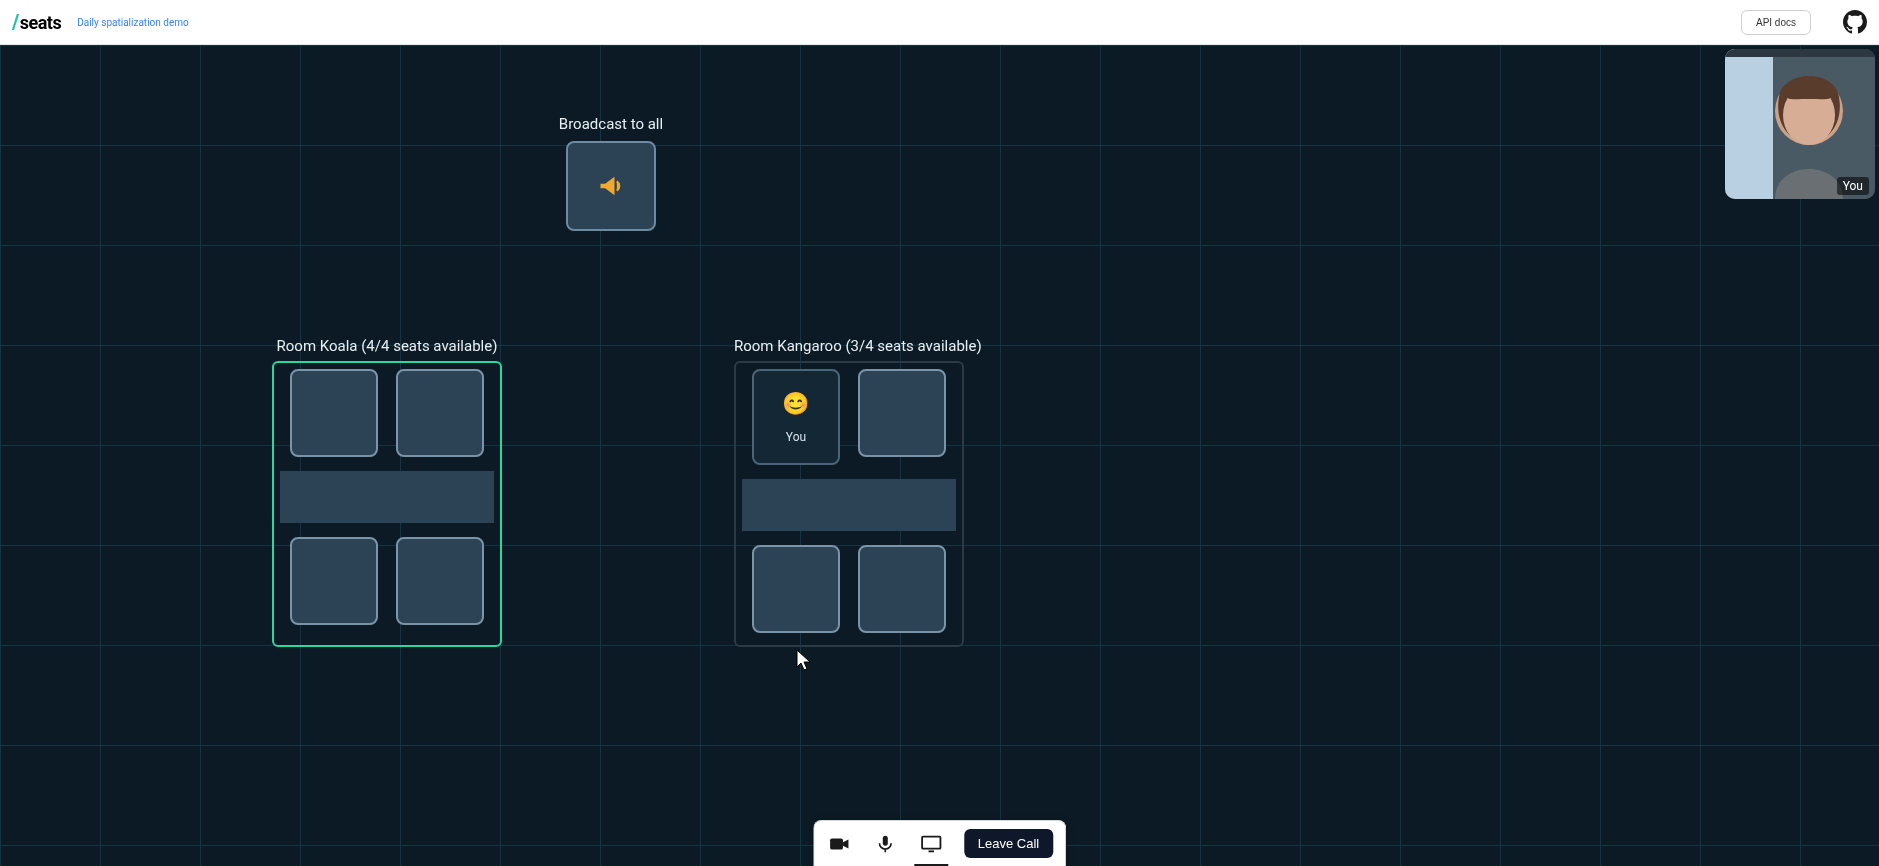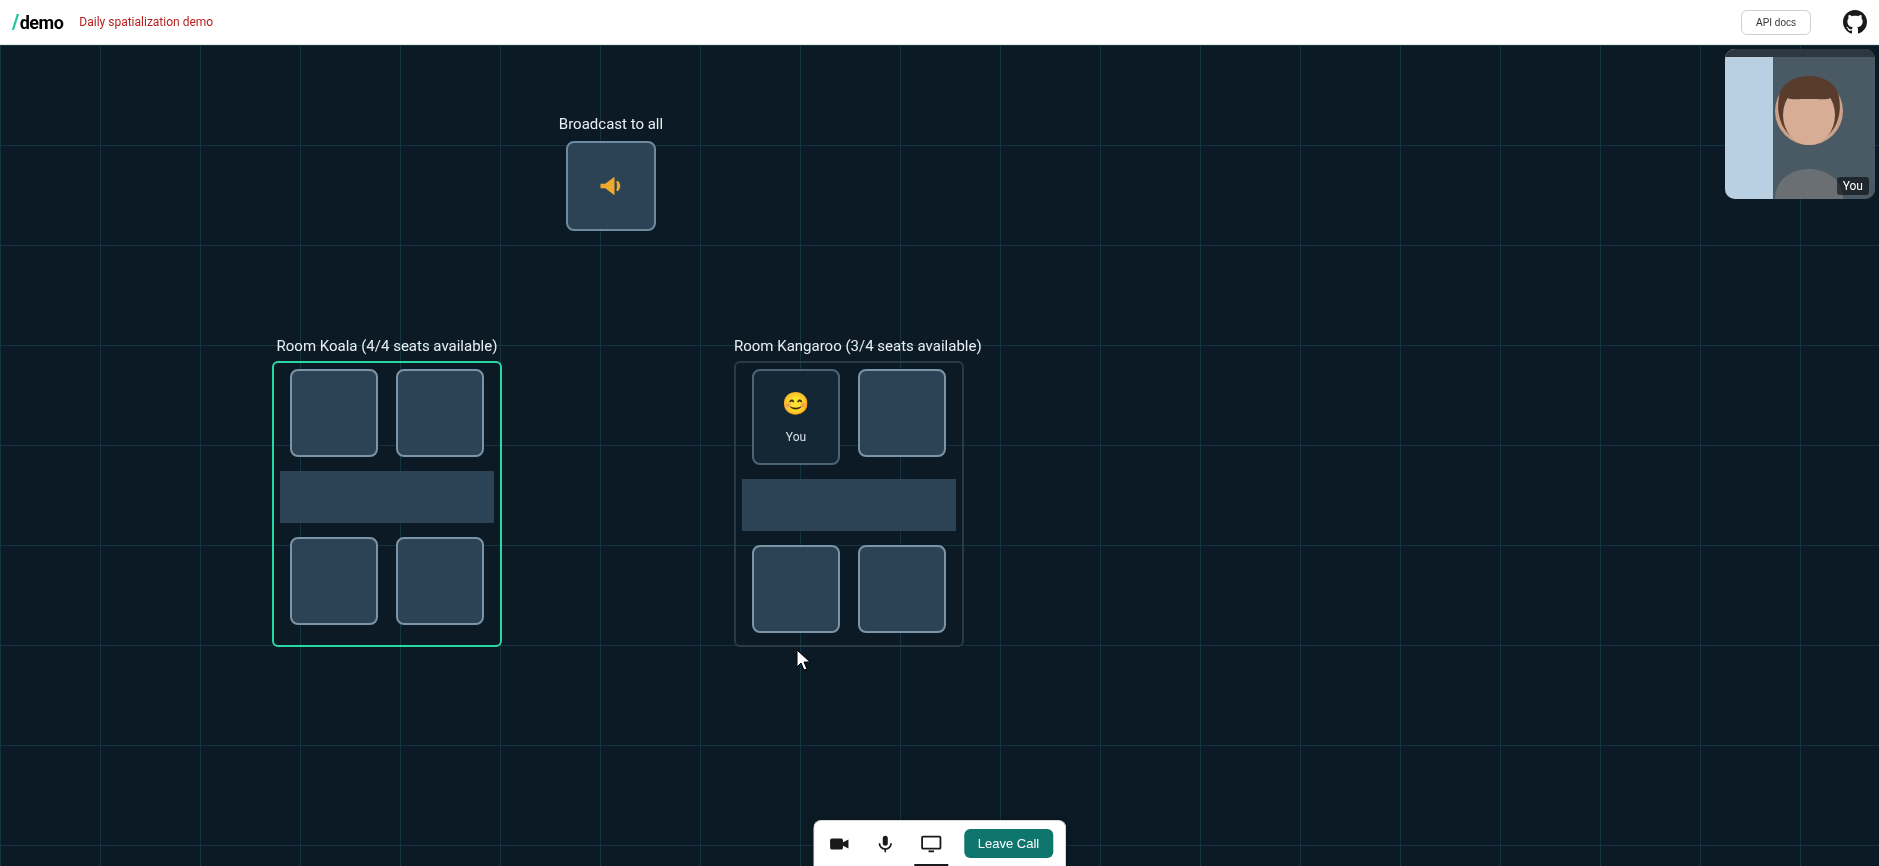--- a/index.html
+++ b/index.html
@@ -17,21 +17,21 @@
     gap: 16px;
   }
   .logo {
     display: flex;
     align-items: center;
     font-weight: 700;
     font-size: 18px;
     letter-spacing: -0.5px;
   }
   .logo-slash { color: #22c5a0; font-size: 20px; font-weight: 800; margin-right: 1px; }
-  .page-title { font-size: 12px; color: #b91c1c; }
+  .page-title { font-size: 10px; color: #3b82f6; }
   .header-spacer { flex: 1; }
   .api-docs-btn {
     font-size: 10px;
     padding: 6px 14px;
     border: 1px solid #d0d0d0;
     border-radius: 6px;
     background: #fff;
     color: #333;
     cursor: pointer;
   }
@@ -181,36 +181,36 @@
     position:relative;
   }
   .tray-btn.active::after{
     content:"";
     position:absolute;
     left:-4px; right:-4px; bottom:-10px;
     height:3px;
     background:#1a1a1a;
   }
   .leave-btn {
-    background:#0f766e;
+    background:#0f172a;
     color:#fff;
     border:none;
     border-radius:6px;
     padding: 7px 14px;
     font-size:13px;
     cursor:pointer;
   }
 </style>
 </head>
 <body>
 
 <div class="header">
   <div class="logo">
     <span class="logo-slash">/</span>
-    <span>demo</span>
+    <span>seats</span>
   </div>
   <div class="page-title">Daily spatialization demo</div>
   <div class="header-spacer"></div>
   <button class="api-docs-btn">API docs</button>
   <span class="github-icon">
     <svg viewBox="0 0 16 16" fill="#1a1a1a">
         <path d="M8 0C3.58 0 0 3.58 0 8c0 3.54 2.29 6.53 5.47 7.59.4.07.55-.17.55-.38 0-.19-.01-.82-.01-1.49-2.01.37-2.53-.49-2.69-.94-.09-.23-.48-.94-.82-1.13-.28-.15-.68-.52-.01-.53.63-.01 1.08.58 1.23.82.72 1.21 1.87.87 2.33.66.07-.52.28-.87.51-1.07-1.78-.2-3.64-.89-3.64-3.95 0-.87.31-1.59.82-2.15-.08-.2-.36-1.02.08-2.12 0 0 .67-.21 2.2.82.64-.18 1.32-.27 2-.27.68 0 1.36.09 2 .27 1.53-1.04 2.2-.82 2.2-.82.44 1.1.16 1.92.08 2.12.51.56.82 1.27.82 2.15 0 3.07-1.87 3.75-3.65 3.95.29.25.54.73.54 1.48 0 1.07-.01 1.93-.01 2.2 0 .21.15.46.55.38A8.013 8.013 0 0016 8c0-4.42-3.58-8-8-8z"></path>
       </svg>
   </span>
 </div>

